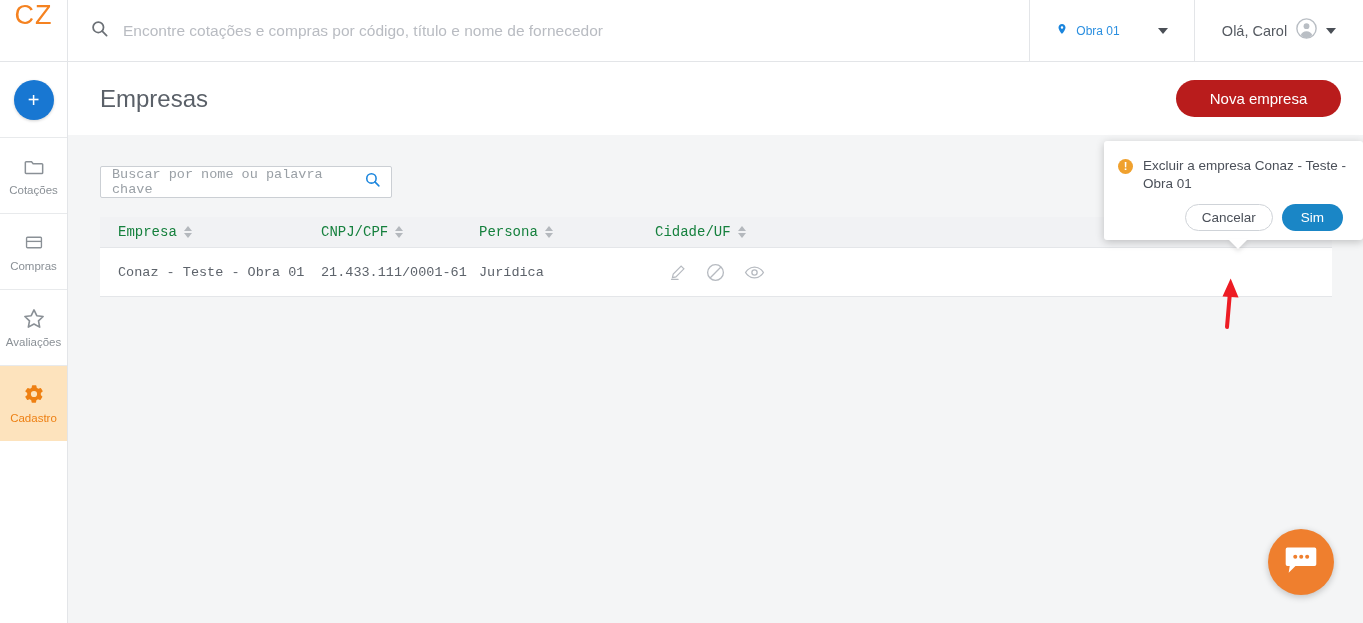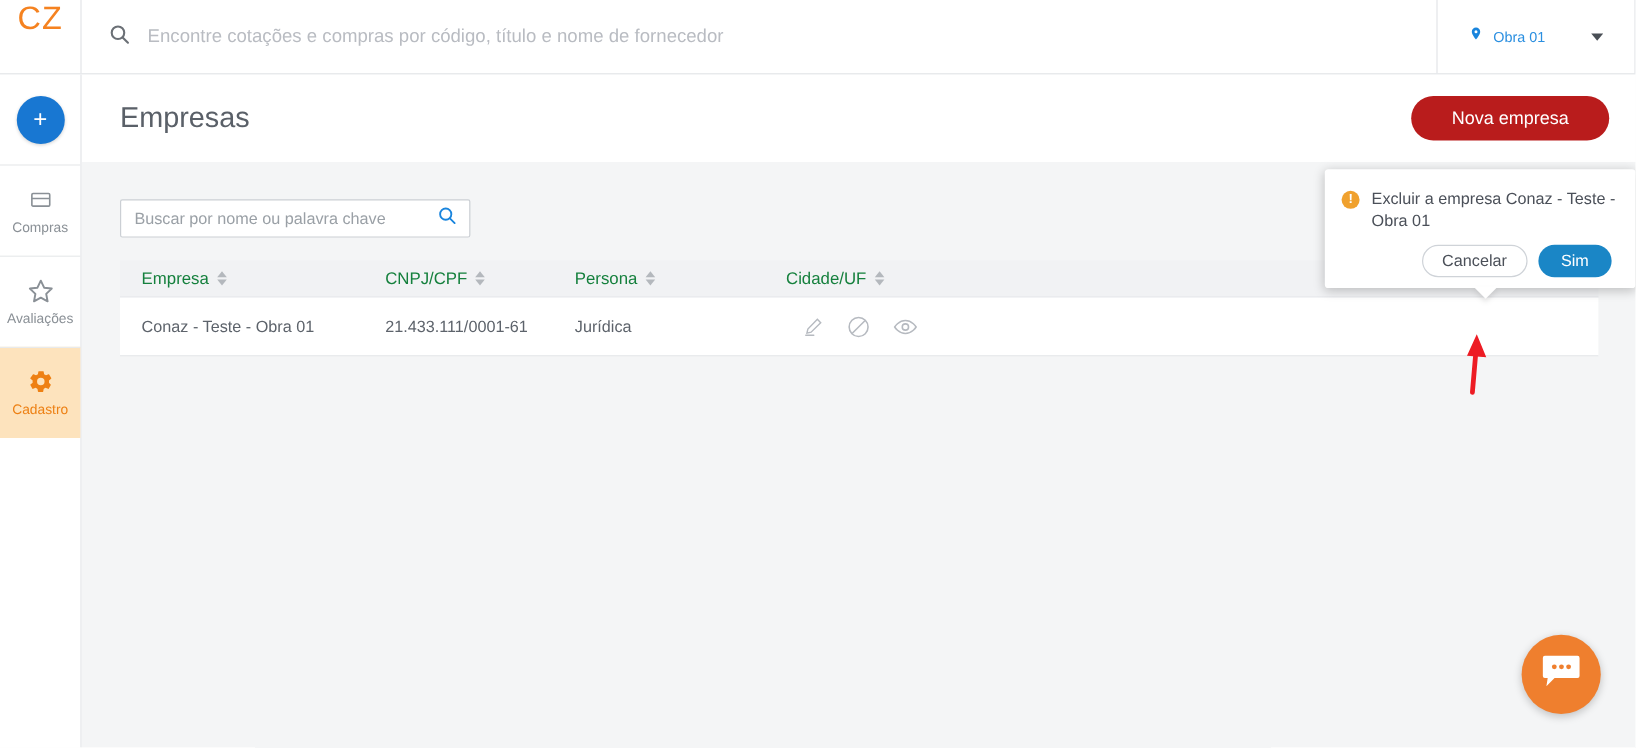--- a/index.html
+++ b/index.html
@@ -82,20 +82,21 @@
   .btn-primary {
     background:#b91c1c; color:#fff; font-size:15px;
     border:none; border-radius:19px; padding:10px 22px; cursor:pointer;
     min-width:165px;
   }
 
   
   .content {
     position:absolute; top:135px; left:68px; width:1295px; height:488px;
     background:#f4f5f6;
+    font-family:Liberation Mono, monospace;
   }
   .search-box {
     position:absolute; top:31px; left:32px; width:292px; height:32px;
     background:#fff; border:1px solid #cbcfd4; border-radius:2px;
     display:flex; align-items:center; padding:0 10px 0 11px;
   }
   .search-box .ph { flex:1; color:#9aa0a6; font-size:13.5px; }
 
   
   .table { position:absolute; top:82px; left:32px; width:1232px; }
@@ -186,30 +187,49 @@
       <span>
         <svg width="12" height="16" viewBox="0 0 24 24" fill="#1a85dd">
           <path d="M12 2C8.1 2 5 5.1 5 9c0 5.2 7 13 7 13s7-7.8 7-13c0-3.9-3.1-7-7-7zm0 9.5A2.5 2.5 0 1 1 12 6.5a2.5 2.5 0 0 1 0 5z"></path>
         </svg>
       </span>
       <span class="obra-label">Obra 01</span>
       <span style="width:22px"></span>
       <span class="caret"></span>
     </div>
 
+    <div class="user-cell">
+      <span class="user-label">Olá, Carol</span>
+      <span>
+        <svg width="21" height="21" viewBox="0 0 24 24" fill="#b9bec4">
+          <circle cx="12" cy="12" r="11" fill="none" stroke="#b9bec4" stroke-width="1.6"></circle>
+          <circle cx="12" cy="9.3" r="3.3"></circle>
+          <path d="M5.4 19.4a7.2 7.2 0 0 1 13.2 0A11 11 0 0 1 12 23a11 11 0 0 1-6.6-3.6z"></path>
+        </svg>
+      </span>
+      <span class="caret"></span>
+    </div>
   </div>
 
   <div class="sidebar">
 
     <div class="fab-add-wrap">
       <div class="fab-add">
         <span class="plus">+</span>
       </div>
     </div>
 
+    <div class="nav-item">
+      <span class="nav-icon">
+        <svg width="24" height="21" viewBox="0 0 24 24" fill="none" stroke="#8a9096" stroke-width="1.7">
+          <path d="M3 6.5h6.2l1.8 2.3H21a.9.9 0 0 1 .9.9v9.3a.9.9 0 0 1-.9.9H3a.9.9 0 0 1-.9-.9V7.4A.9.9 0 0 1 3 6.5z"></path>
+        </svg>
+      </span>
+      <span class="nav-label">Cotações</span>
+    </div>
 
     <div class="nav-item">
       <span class="nav-icon">
         <svg width="24" height="19" viewBox="0 0 24 24" fill="none" stroke="#8a9096" stroke-width="1.7">
           <rect x="2.6" y="5.4" width="18.8" height="13.2" rx="1.2"></rect>
           <line x1="2.6" y1="10.6" x2="21.4" y2="10.6"></line>
         </svg>
       </span>
       <span class="nav-label">Compras</span>
     </div>

